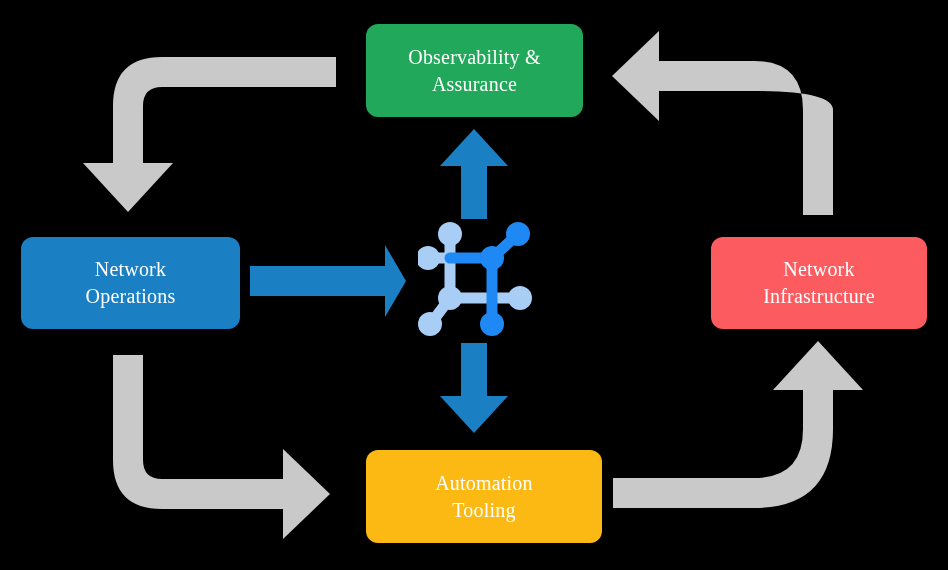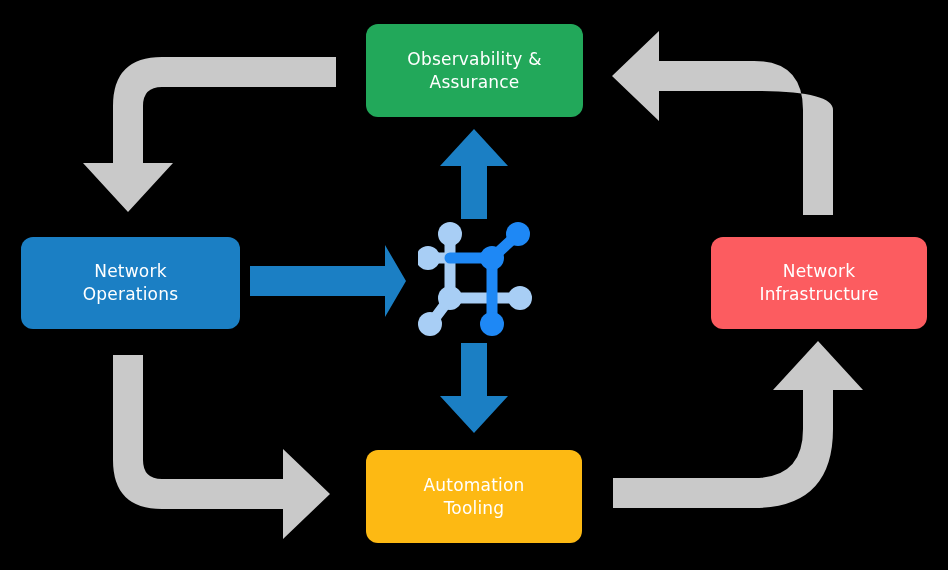--- a/index.html
+++ b/index.html
@@ -16,32 +16,33 @@
     font-family: "DejaVu Sans", sans-serif;
   }
   .node-box {
     position: absolute;
     border-radius: 12px;
     display: flex;
     align-items: center;
     justify-content: center;
     text-align: center;
     color: #ffffff;
-    font-size: 17px;
+    font-size: 20px;
     line-height: 1.35;
     font-weight: 400;
     letter-spacing: 0.2px;
     padding: 0 20px;
     box-sizing: border-box;
     white-space: pre-line;
+    font-family: Liberation Serif, serif;
   }
   #box-observability { left: 366px; top: 24px;  width: 217px; height: 93px; }
   #box-operations    { left: 21px;  top: 237px; width: 219px; height: 92px; }
   #box-infrastructure{ left: 711px; top: 237px; width: 216px; height: 92px; }
-  #box-automation    { left: 366px; top: 450px; width: 216px; height: 93px; }
+  #box-automation    { left: 366px; top: 450px; width: 236px; height: 93px; }
 
   .svg-layer {
     position: absolute;
     left: 0; top: 0;
     width: 948px;
     height: 570px;
   }
   .center-icon {
     position: absolute;
     left: 418px;

